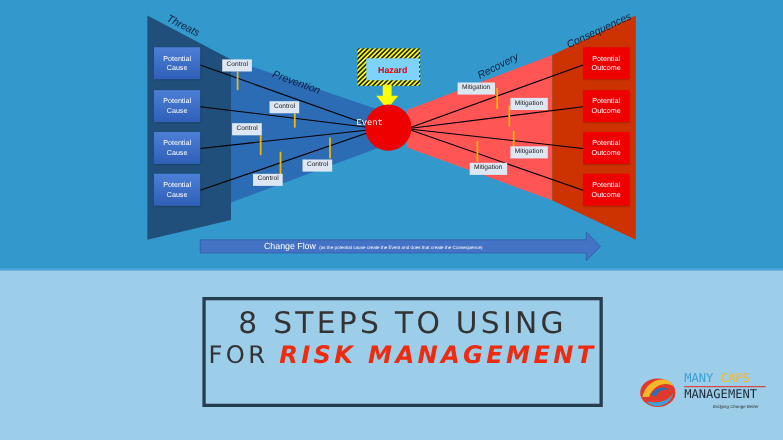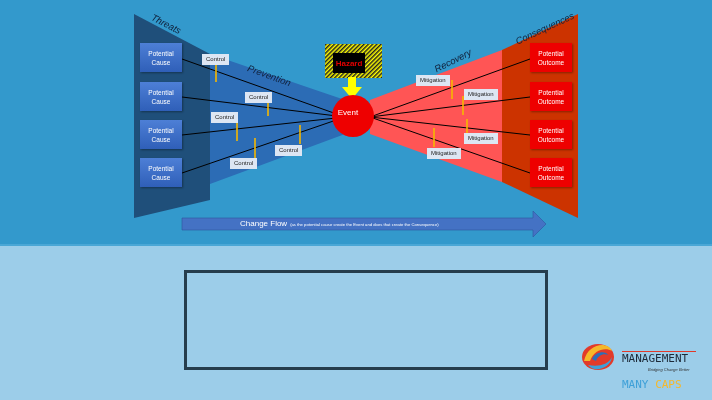--- a/index.html
+++ b/index.html
@@ -26,44 +26,44 @@
     .outcome { background: #ee0000; width: 42px; height: 29px; }
     .lbl {
       position: absolute; background: #dde6f3; color: #222; font-size: 6px;
       padding: 1px 4px; height: 9px; line-height: 9px; white-space: nowrap;
     }
     .region-title {
       position: absolute; color: #10203a; font-size: 9.5px; font-style: italic;
       white-space: nowrap; transform-origin: left center;
     }
     #hazard {
-      position: absolute; left: 333px; top: 53px; width: 32px; height: 20px;
-      background: #000000; color: #e00000; font-size: 8px; font-weight: bold;
+      position: absolute; left: 333px; top: 53px; width: 48px; height: 20px;
+      background: #7dd3fc; color: #e00000; font-size: 8px; font-weight: bold;
       display: flex; align-items: center; justify-content: center;
     }
     #event-label {
-      position: absolute; left: 336px; top: 108px; width: 24px; text-align: center;
-      color: #fff; font-size: 8px;
+      position: absolute; left: 324px; top: 108px; width: 24px; text-align: center;
+      color: #fff; font-size: 8px; font-family: Liberation Mono, monospace;
     }
     #flow-label {
       position: absolute; left: 240px; top: 219px; color: #fff; font-size: 8px; white-space: nowrap;
     }
     #flow-label .small { font-size: 4.2px; margin-left: 3px; }
     #title-box {
       position: absolute; left: 184px; top: 270px; width: 364px; height: 100px;
       border: 3px solid #263d4d; box-sizing: border-box;
       text-align: center;
     }
     .t-line { font-family: "DejaVu Sans", sans-serif; letter-spacing: 3px; white-space: nowrap; }
     .t1 { color: #333333; font-size: 27px; margin-top: 7px; line-height: 30px; }
     .t2 { color: #ee2a0f; font-size: 26px; font-weight: bold; font-style: italic; line-height: 28px; }
     .t3 { color: #333333; font-size: 22px; line-height: 28px; }
     .t3 .red { color: #ee2a0f; font-weight: bold; font-style: italic; }
     #logo { position: absolute; left: 578px; top: 337px; width: 130px; height: 40px; }
-    #logo-text-1 { position: absolute; left: 44px; top: 0; font-size: 11px; font-family: "DejaVu Sans Mono", monospace; letter-spacing: 0px; white-space: nowrap; margin-top: 41px; }
+    #logo-text-1 { position: absolute; left: 44px; top: 0; font-size: 11px; font-family: "DejaVu Sans Mono", monospace; letter-spacing: 0px; white-space: nowrap; }
     #logo-text-1 .a { color: #3ea0d8; }
     #logo-text-1 .b { color: #f5b82a; }
     #logo-rule { position: absolute; left: 44px; top: 14px; width: 74px; height: 1px; background: #e03a2a; }
     #logo-text-2 { position: absolute; left: 44px; top: 15px; font-size: 11px; color: #1d2a38; font-family: "DejaVu Sans Mono", monospace; white-space: nowrap; }
     #logo-tag { position: absolute; left: 70px; top: 30px; font-size: 4px; color: #333; font-style: italic; white-space: nowrap; }
   </style>
 </head>
 <body>
 
 <div id="top-band"></div>
@@ -150,20 +150,22 @@
 <div class="lbl" style="left:427px; top:148px;">Mitigation</div>
 
 <div id="hazard">Hazard</div>
 <div id="event-label">Event</div>
 
 <div id="flow-label">
   <span>Change Flow</span><span class="small">(as the potential cause create the Event and does that create the Consequence)</span>
 </div>
 
 <div id="title-box">
+  <div class="t-line t1">8 STEPS TO USING</div>
+  <div class="t-line t3"><span>FOR </span><span class="red">RISK MANAGEMENT</span></div>
 </div>
 
 <div id="logo">
   <svg width="40" height="36" viewBox="0 0 40 36" style="position:absolute; left:0; top:2px;">
     <ellipse cx="20" cy="18" rx="16" ry="13" fill="#e23a2a"></ellipse>
     <path d="M6,22 C10,4 30,2 34,12 C28,8 16,10 12,22 Z" fill="#f5b82a"></path>
     <path d="M10,26 C16,34 32,30 34,18 C30,26 20,28 10,26 Z" fill="#3ea0d8"></path>
     <path d="M14,20 C18,12 28,12 30,16 C26,14 20,16 18,22 Z" fill="#2b6fb8"></path>
   </svg>
   <div id="logo-text-1"><span class="a">MANY</span> <span class="b">CAPS</span></div>

